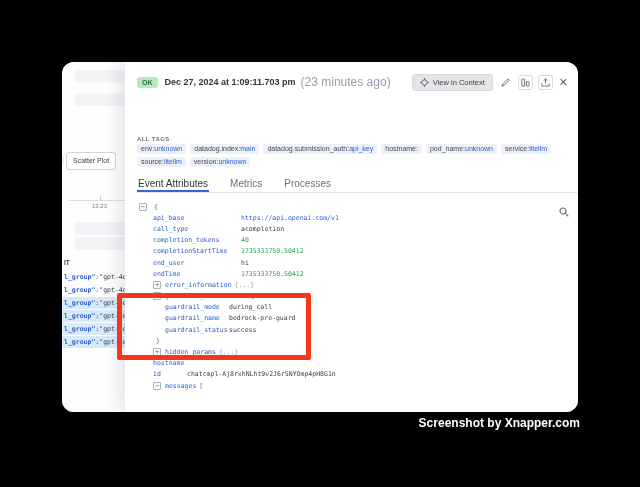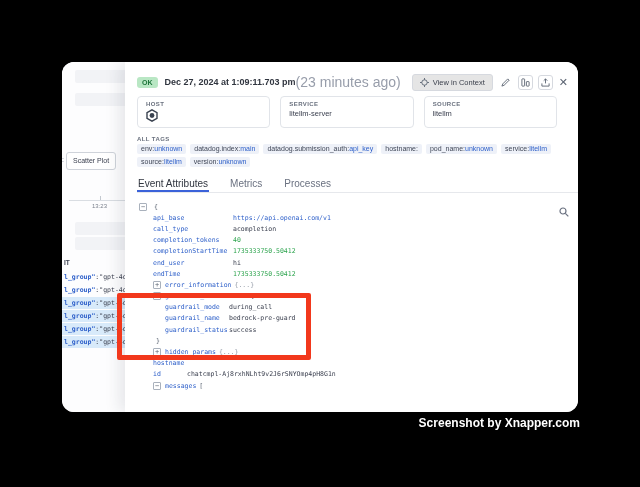--- a/index.html
+++ b/index.html
@@ -31,21 +31,21 @@
 
   
   .panel { position:absolute; left:63px; top:0; right:0; bottom:0; background:#fff;
            box-shadow:-6px 0 14px rgba(30,40,60,.10); }
 
   .panel-header { position:absolute; top:10px; left:12px; right:10px; height:20px;
                   display:flex; align-items:center; }
   .ok-badge { background:#b9e7c4; color:#1e753b; font-size:7px; font-weight:bold;
               padding:2px 5px; border-radius:3px; }
   .ts { font-size:9px; font-weight:bold; color:#30353f; margin-left:7px; }
-  .ts-rel { font-size:14px; color:#979daa; }
+  .ts-rel { font-size:12px; color:#979daa; margin-left:5px; }
   .hspacer { flex:1; }
   .ctx-btn { display:flex; align-items:flex-start; gap:4px; border:1px solid #d6d9df; border-radius:3px;
              background:#e5e5e5; padding:3px 7px; font-size:7.5px; color:#3a3f4b; white-space:nowrap; }
   .icon-btn { display:flex; align-items:center; justify-content:center; width:15px; height:15px;
               margin-left:5px; border:1px solid #d6d9df; border-radius:3px; background:#fff; color:#5b6472; }
   .icon-btn.plain { border:none; }
   .close-x { font-size:11px; color:#5b6472; margin-left:6px; }
 
   .info-row { position:absolute; top:34px; left:12px; right:21px; display:flex; gap:10px; }
   .info-box { flex:1; border:1px solid #e1e4e9; border-radius:4px; height:32px; padding:4px 8px; }
@@ -65,21 +65,21 @@
   .tab { font-size:10px; color:#6a7180; padding:2px 1px; }
   .tab.active { color:#30353f; border-bottom:2px solid #3b62d9; }
 
   .json { position:absolute; top:139px; left:12px; right:10px; bottom:2px;
           font-family:"DejaVu Sans Mono", monospace; font-size:6.5px; color:#3c4150; overflow:hidden; }
   .json-row { display:flex; align-items:center; height:11.2px; white-space:nowrap; }
   .ind0 { padding-left:2px; } .ind1 { padding-left:16px; } .ind2 { padding-left:28px; }
   .expander { width:8px; height:8px; border:1px solid #a9b1bc; border-radius:1px; background:#fff;
               color:#5b6472; font-size:7px; line-height:6px; text-align:center; margin-right:4px; flex:none; }
   .jkey { color:#2d5fc9; flex:none; }
-  .jkey.kw80 { width:80px; } .jkey.kw64 { width:64px; } .jkey.kw34 { width:34px; }
+  .jkey.kw80 { width:88px; } .jkey.kw64 { width:64px; } .jkey.kw34 { width:34px; }
   .jbrace { color:#5b6472; margin-left:3px; }
   .jsuffix { color:#9aa1ac; margin-left:3px; }
   .v-str { color:#3c4150; } .v-num { color:#2da44e; } .v-link { color:#2d5fc9; }
   .search-btn { position:absolute; right:9px; top:141px; color:#6a7180; }
 
   
   .red-box { position:absolute; left:117px; top:293px; width:194px; height:67px;
              border:5px solid #f2381c; border-radius:2px; z-index:50; }
 
   
@@ -144,37 +144,20 @@
         <span class="icon-btn">
           <svg width="9" height="9" viewBox="0 0 10 10">
             <path d="M1 6 V9 H9 V6" fill="none" stroke="#5b6472" stroke-width="1"></path>
             <line x1="5" y1="1" x2="5" y2="6" stroke="#5b6472" stroke-width="1"></line>
             <path d="M3 3 L5 1 L7 3" fill="none" stroke="#5b6472" stroke-width="1"></path>
           </svg>
         </span>
         <span class="close-x">✕</span>
       </div>
 
-      <div class="info-row" id="info-row">
-          <div class="info-box">
-            <div class="info-label">HOST</div>
-            <div class="hex-icon"><svg width="12" height="13" viewBox="0 0 12 13">
-                <polygon points="6,0.8 11,3.7 11,9.3 6,12.2 1,9.3 1,3.7" fill="none" stroke="#3a4250" stroke-width="1.4"></polygon>
-                <circle cx="6" cy="6.5" r="2.4" fill="#3a4250"></circle>
-              </svg></div>
-          </div>
-          <div class="info-box">
-            <div class="info-label">SERVICE</div>
-            <div class="info-value">litellm-server</div>
-          </div>
-          <div class="info-box">
-            <div class="info-label">SOURCE</div>
-            <div class="info-value">litellm</div>
-          </div>
-        </div>
 
       <div class="all-tags-label">ALL TAGS</div>
       <div class="tags-wrap" id="tags-wrap">
           <span class="tag-pill"><span class="tag-key">env:</span><span class="tag-val">unknown</span></span>
           <span class="tag-pill"><span class="tag-key">datadog.index:</span><span class="tag-val">main</span></span>
           <span class="tag-pill"><span class="tag-key">datadog.submission_auth:</span><span class="tag-val">api_key</span></span>
           <span class="tag-pill"><span class="tag-key">hostname:</span></span>
           <span class="tag-pill"><span class="tag-key">pod_name:</span><span class="tag-val">unknown</span></span>
           <span class="tag-pill"><span class="tag-key">service:</span><span class="tag-val">litellm</span></span>
           <span class="tag-pill"><span class="tag-key">source:</span><span class="tag-val">litellm</span></span>

